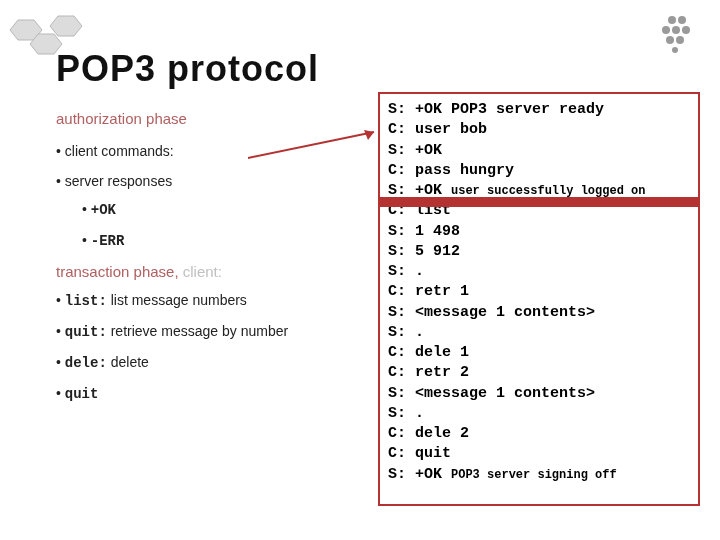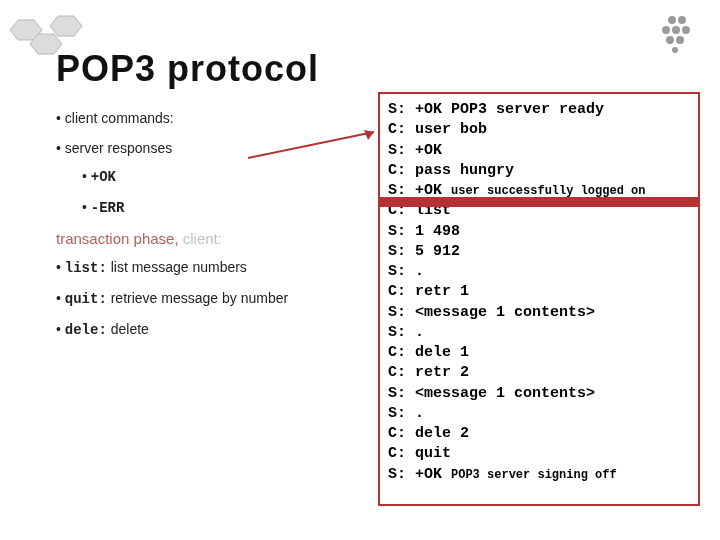--- a/index.html
+++ b/index.html
@@ -70,39 +70,41 @@
   <h1 class="title">POP3 protocol</h1>
 
   <div class="arrow">
     <svg width="140" height="40">
       <line x1="0" y1="30" x2="126" y2="4" stroke="#b43232" stroke-width="2"></line>
       <polygon points="126,4 116,2 120,12" fill="#b43232"></polygon>
     </svg>
   </div>
 
   <div class="left-col">
+    <div class="auth-heading">authorization phase</div>
     <ul class="top">
       <li>
         <span>client commands:</span>
       </li>
       <li>
         <span>server responses</span>
         <ul class="nested">
           <li><span class="mono">+OK</span></li>
           <li><span class="mono">-ERR</span></li>
         </ul>
       </li>
     </ul>
 
     <div class="txn-heading"><span>transaction phase,</span><span class="client"> client:</span></div>
 
     <ul class="top">
       <li><span class="mono">list:</span><span> list message numbers</span></li>
       <li><span class="mono">quit:</span><span> retrieve message by number</span></li>
       <li><span class="mono">dele:</span><span> delete</span></li>
+      <li><span class="mono">quit</span></li>
     </ul>
   </div>
 
   <div class="panel">
     <div><span>S: +OK POP3 server ready</span></div>
     <div>C: user bob</div>
     <div>S: +OK</div>
     <div>C: pass hungry</div>
     <div><span>S: +OK </span><span class="sm">user successfully logged on</span></div>
     <div>C: list</div>

